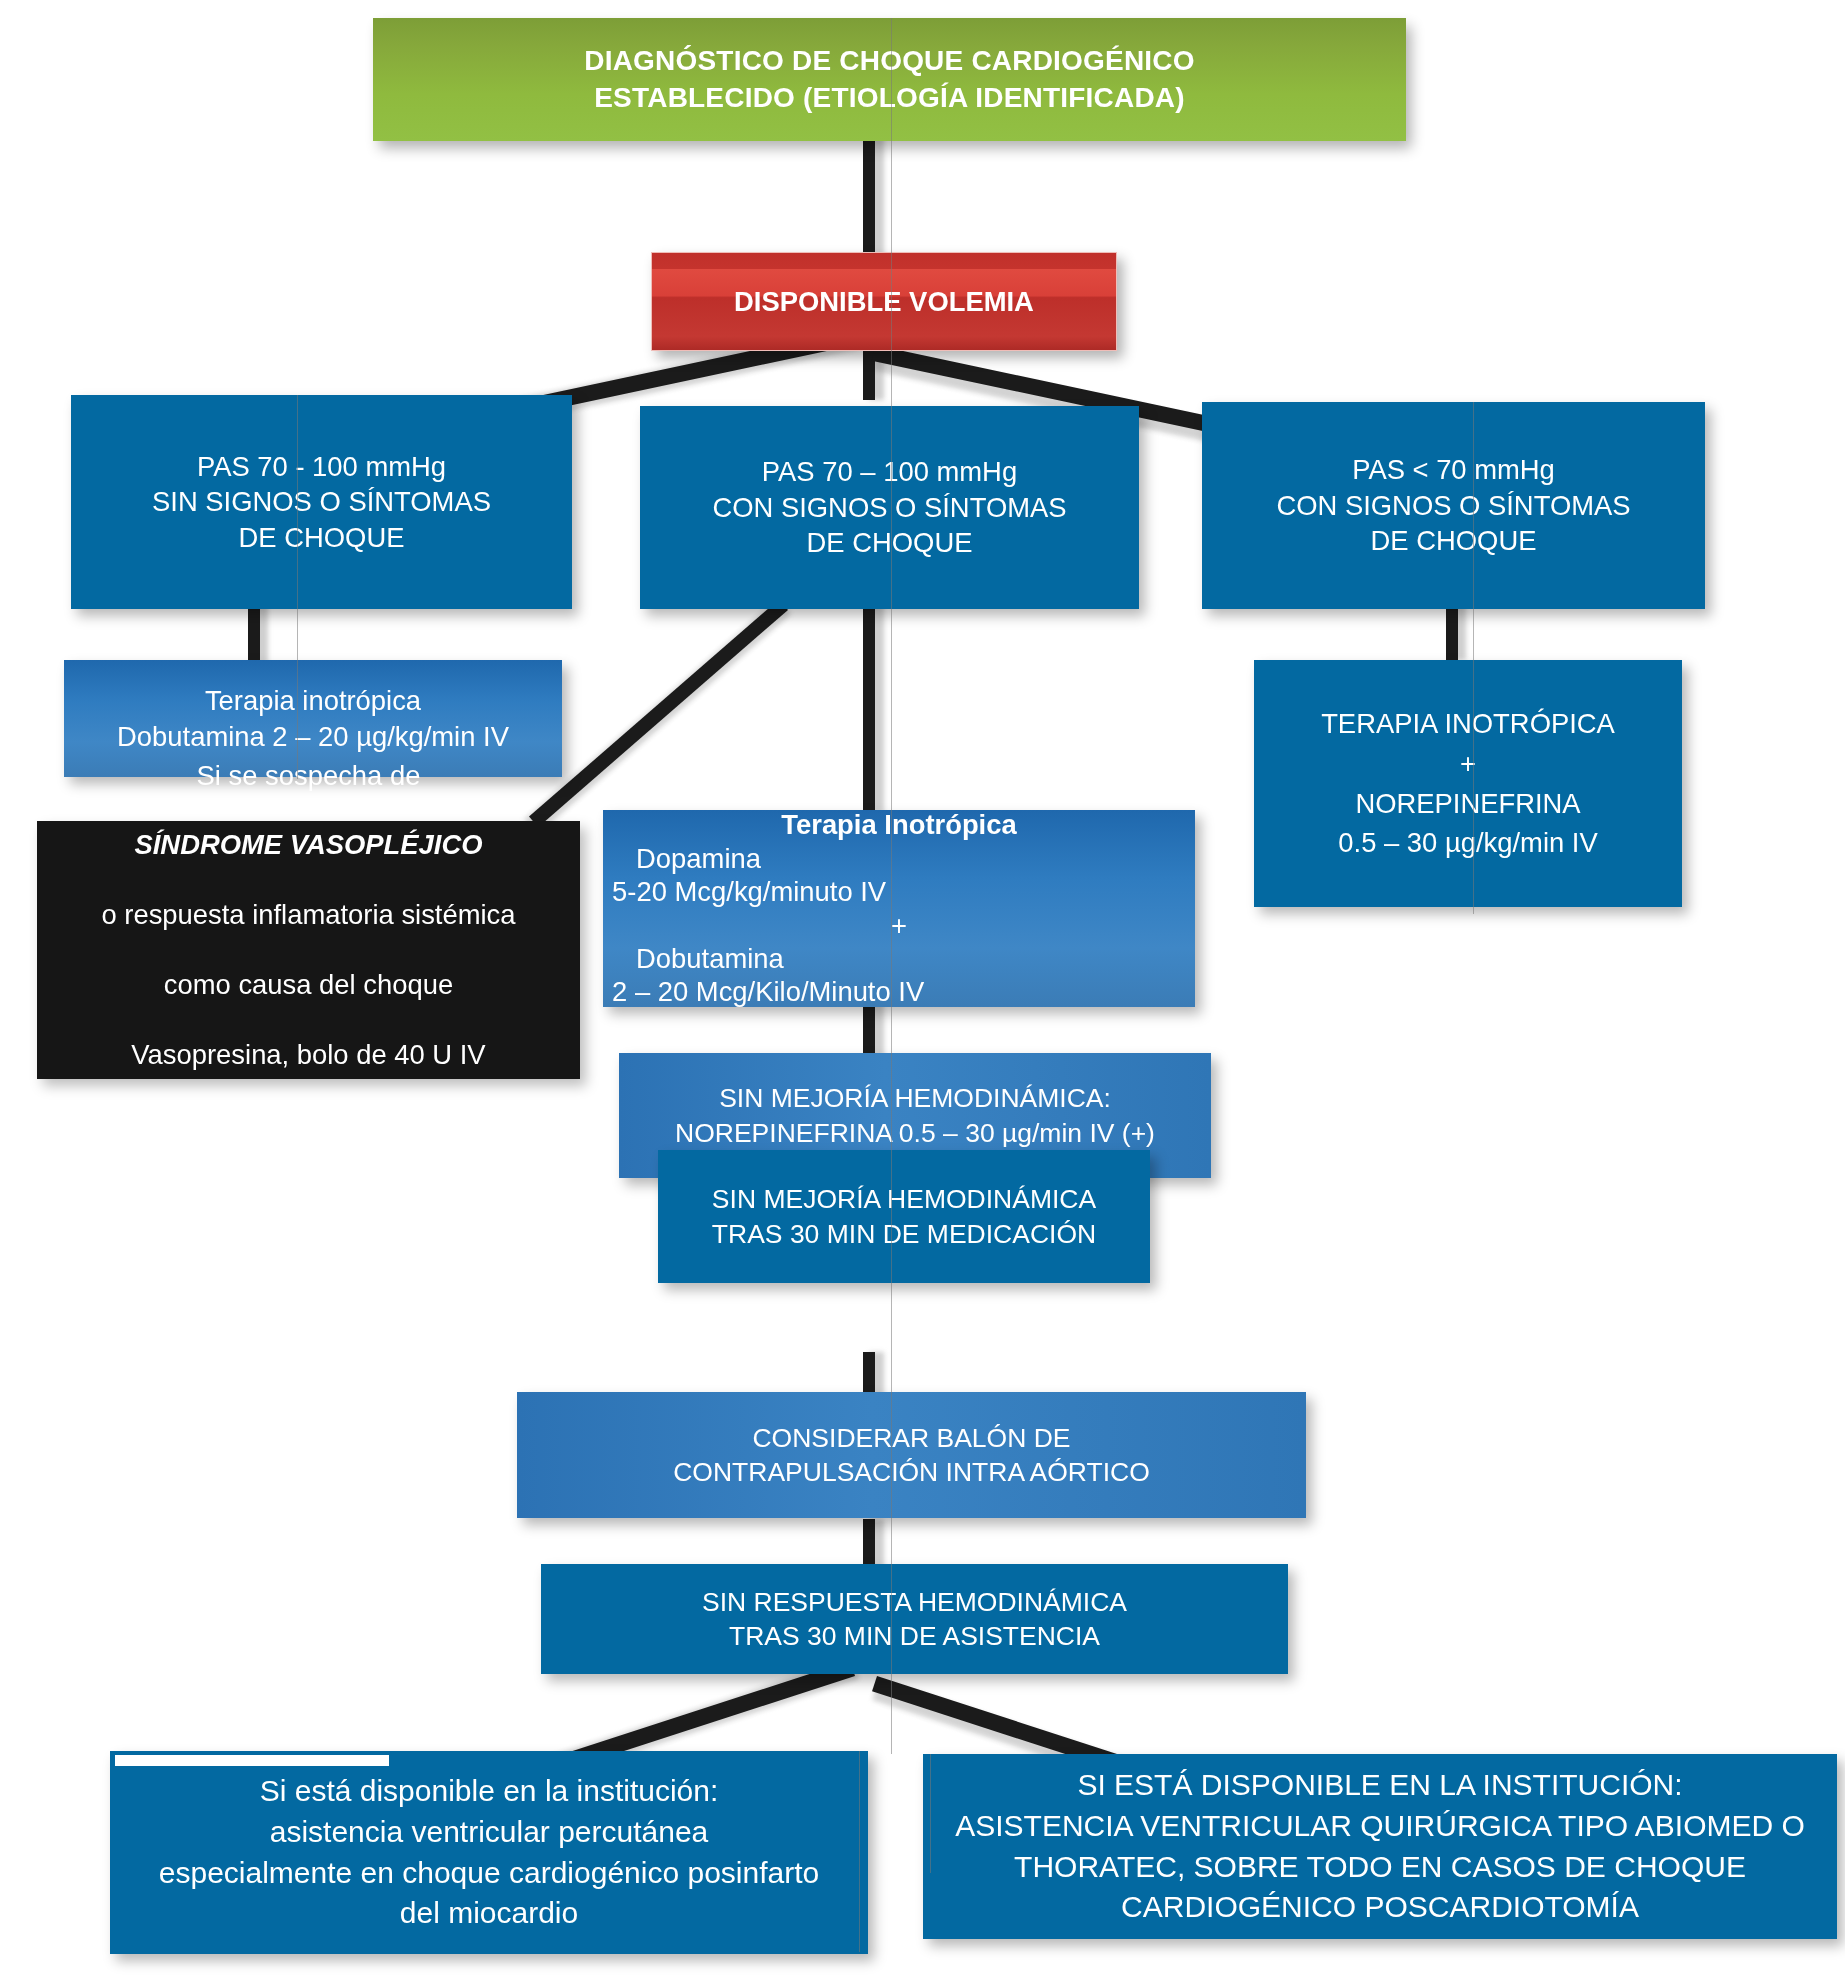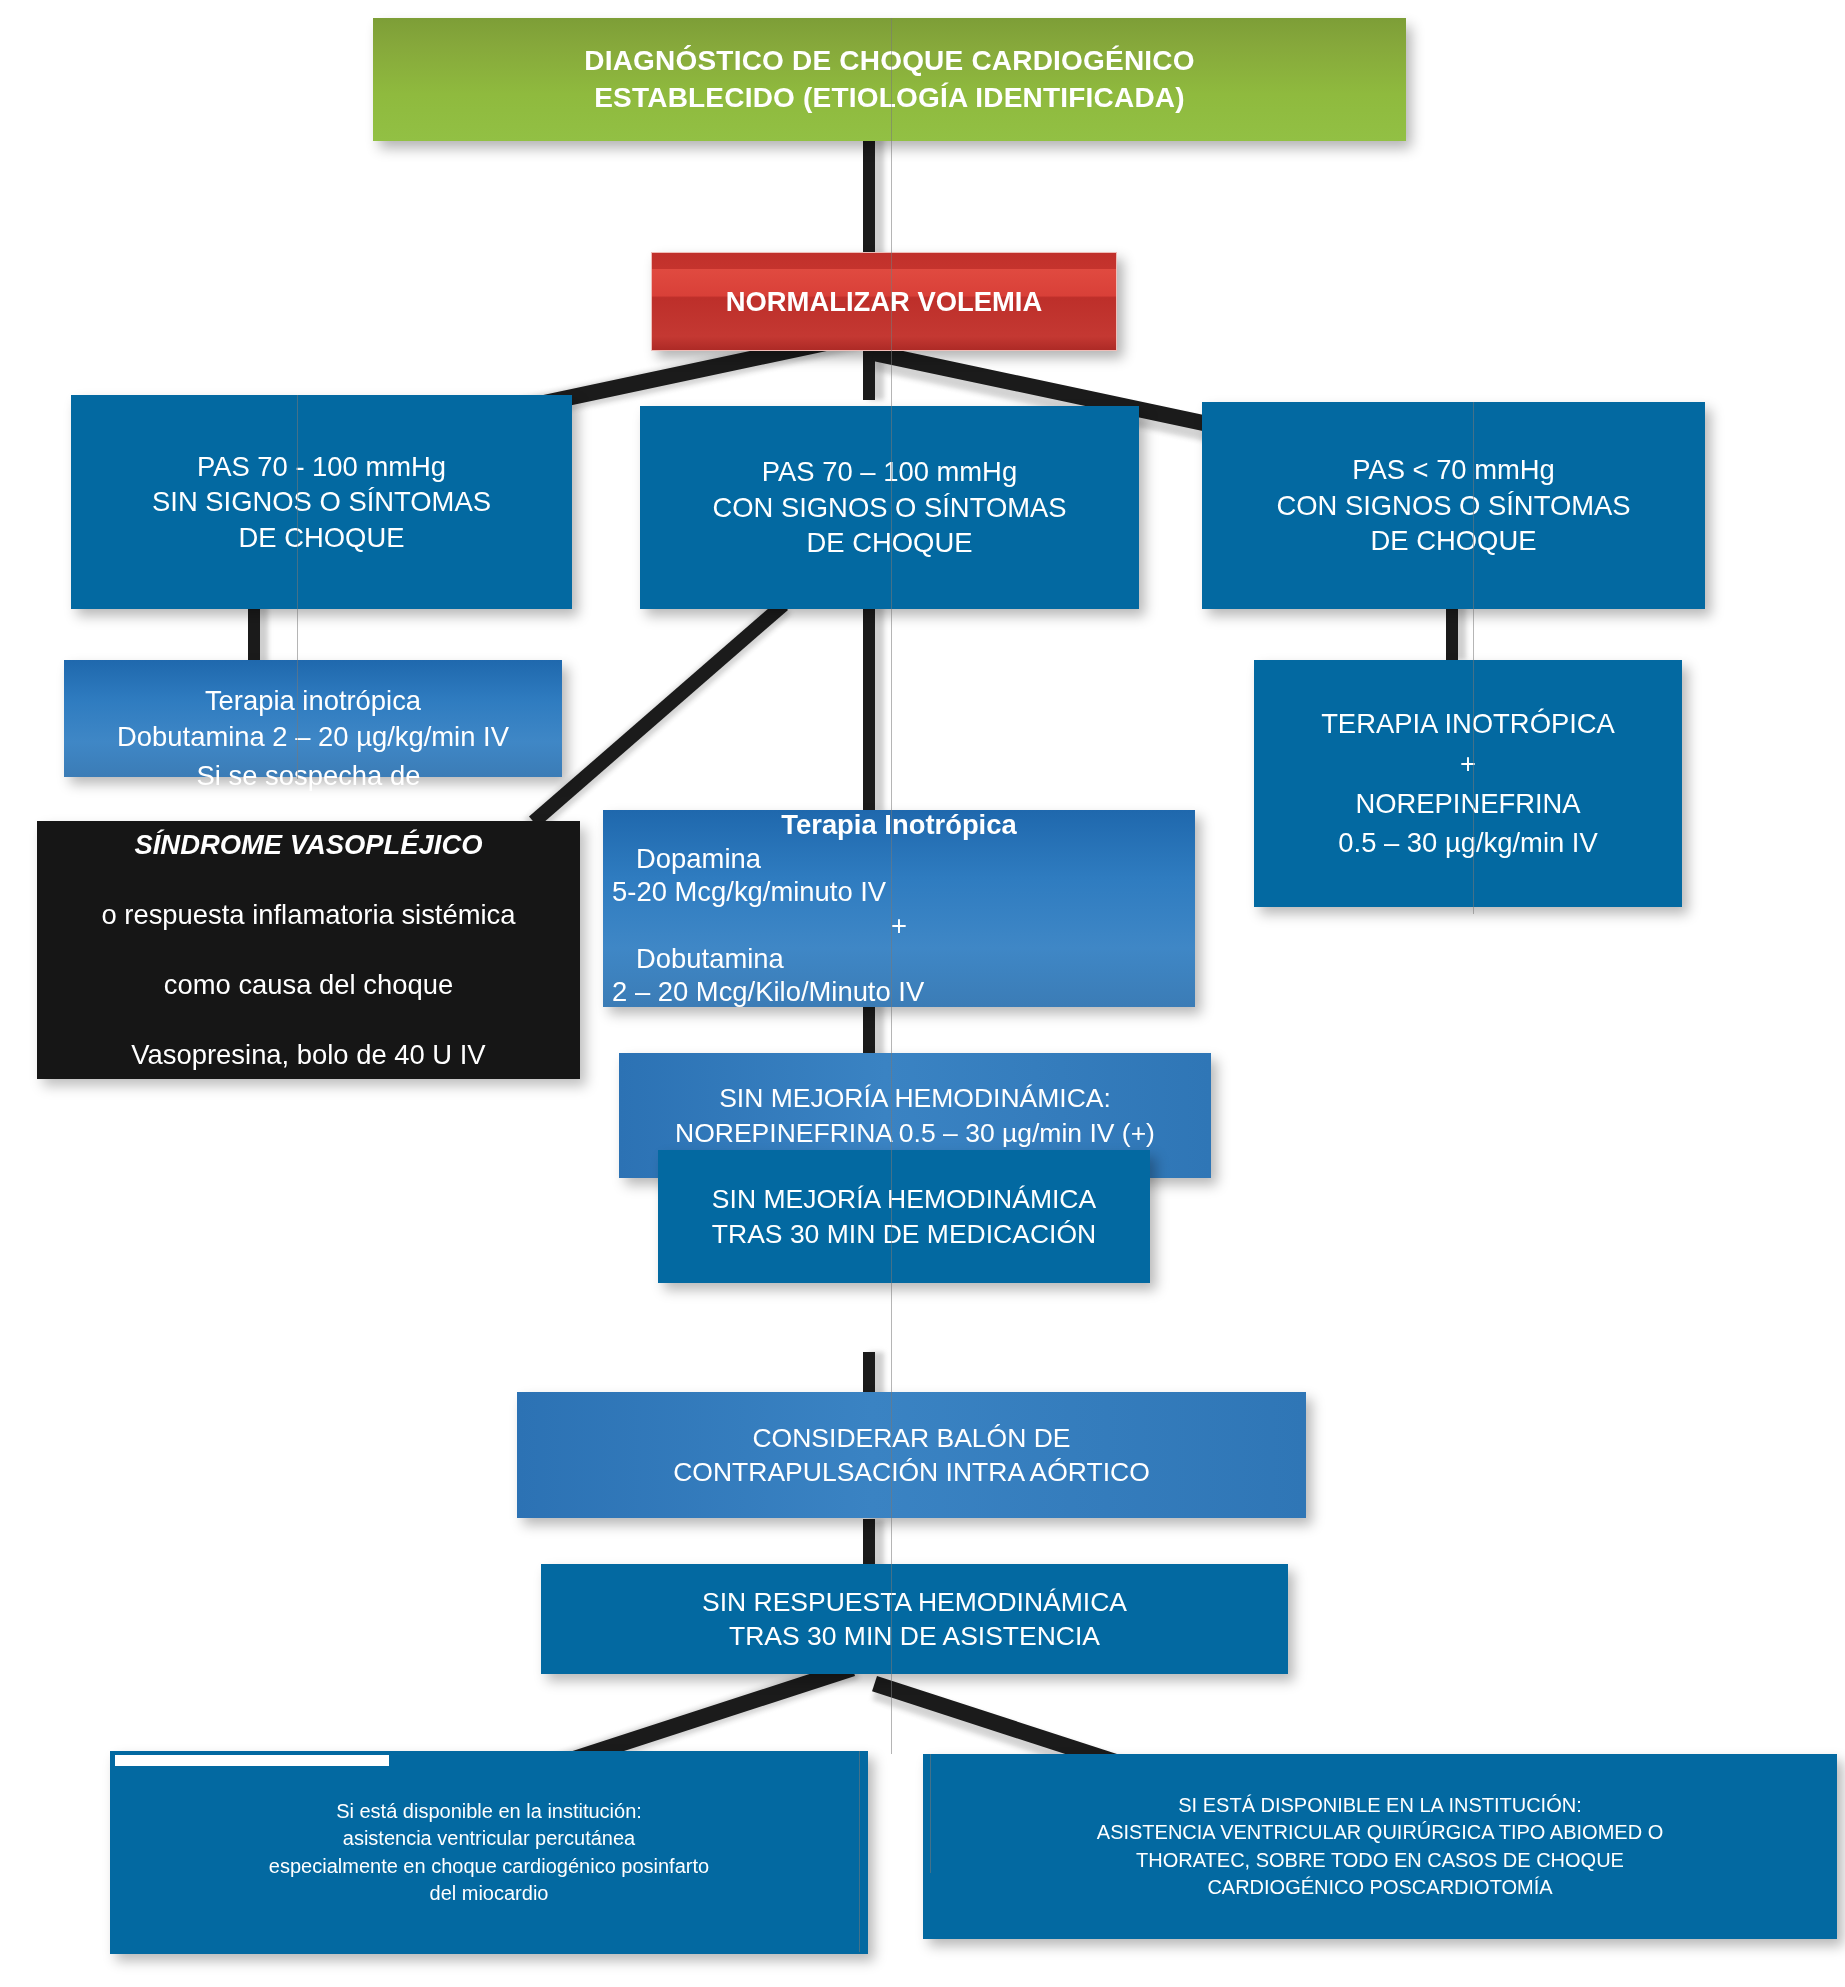--- a/index.html
+++ b/index.html
@@ -107,21 +107,21 @@
   }
 
   
   .t-head   { font-size: 28px; }
   .t-norm   { font-size: 27.4px; }
   .t-pas    { font-size: 27.4px; }
   .t-blue1  { font-size: 27.4px; }
   .t-black  { font-size: 27.4px; }
   .t-inot   { font-size: 27.4px; }
   .t-mid    { font-size: 26.5px; }
-  .t-bot    { font-size: 20px; }
+  .t-bot    { font-size: 30px; }
   .italbold { font-style: italic; font-weight: bold; }
   .bold { font-weight: bold; }
 
   
   .drugrow {
     display: flex;
     width: 100%;
     justify-content: flex-start;
     align-items: baseline;
     white-space: nowrap;
@@ -177,21 +177,21 @@
 
   <div class="diag-sh" style="left:879px; top:1679px; width:501px; height:22px; transform: rotate(18deg);"></div>
   <div class="diag" style="left:877px; top:1676px; width:493px; height:15.5px; transform: rotate(18deg);"></div>
 
   <div class="node green t-head" style="left:373px; top:18.3px; width:1033px; height:123px;">
     <span class="ln">DIAGNÓSTICO DE CHOQUE CARDIOGÉNICO</span>
     <span class="ln">ESTABLECIDO (ETIOLOGÍA IDENTIFICADA)</span>
   </div>
 
   <div class="node red-gloss t-norm" style="left:651px; top:252px; width:466px; height:99px;">
-    <span class="ln">NORMALIZAR VOLEMIA</span>
+    <span class="ln">DISPONIBLE VOLEMIA</span>
   </div>
 
   <div class="node red t-pas" style="left:71px; top:395px; width:501px; height:214px;">
     <span class="ln">PAS 70 - 100 mmHg</span>
     <span class="ln">SIN SIGNOS O SÍNTOMAS</span>
     <span class="ln">DE CHOQUE</span>
   </div>
 
   <div class="node red t-pas" style="left:640px; top:406px; width:499px; height:203px;">
     <span class="ln">PAS 70 – 100 mmHg</span>

